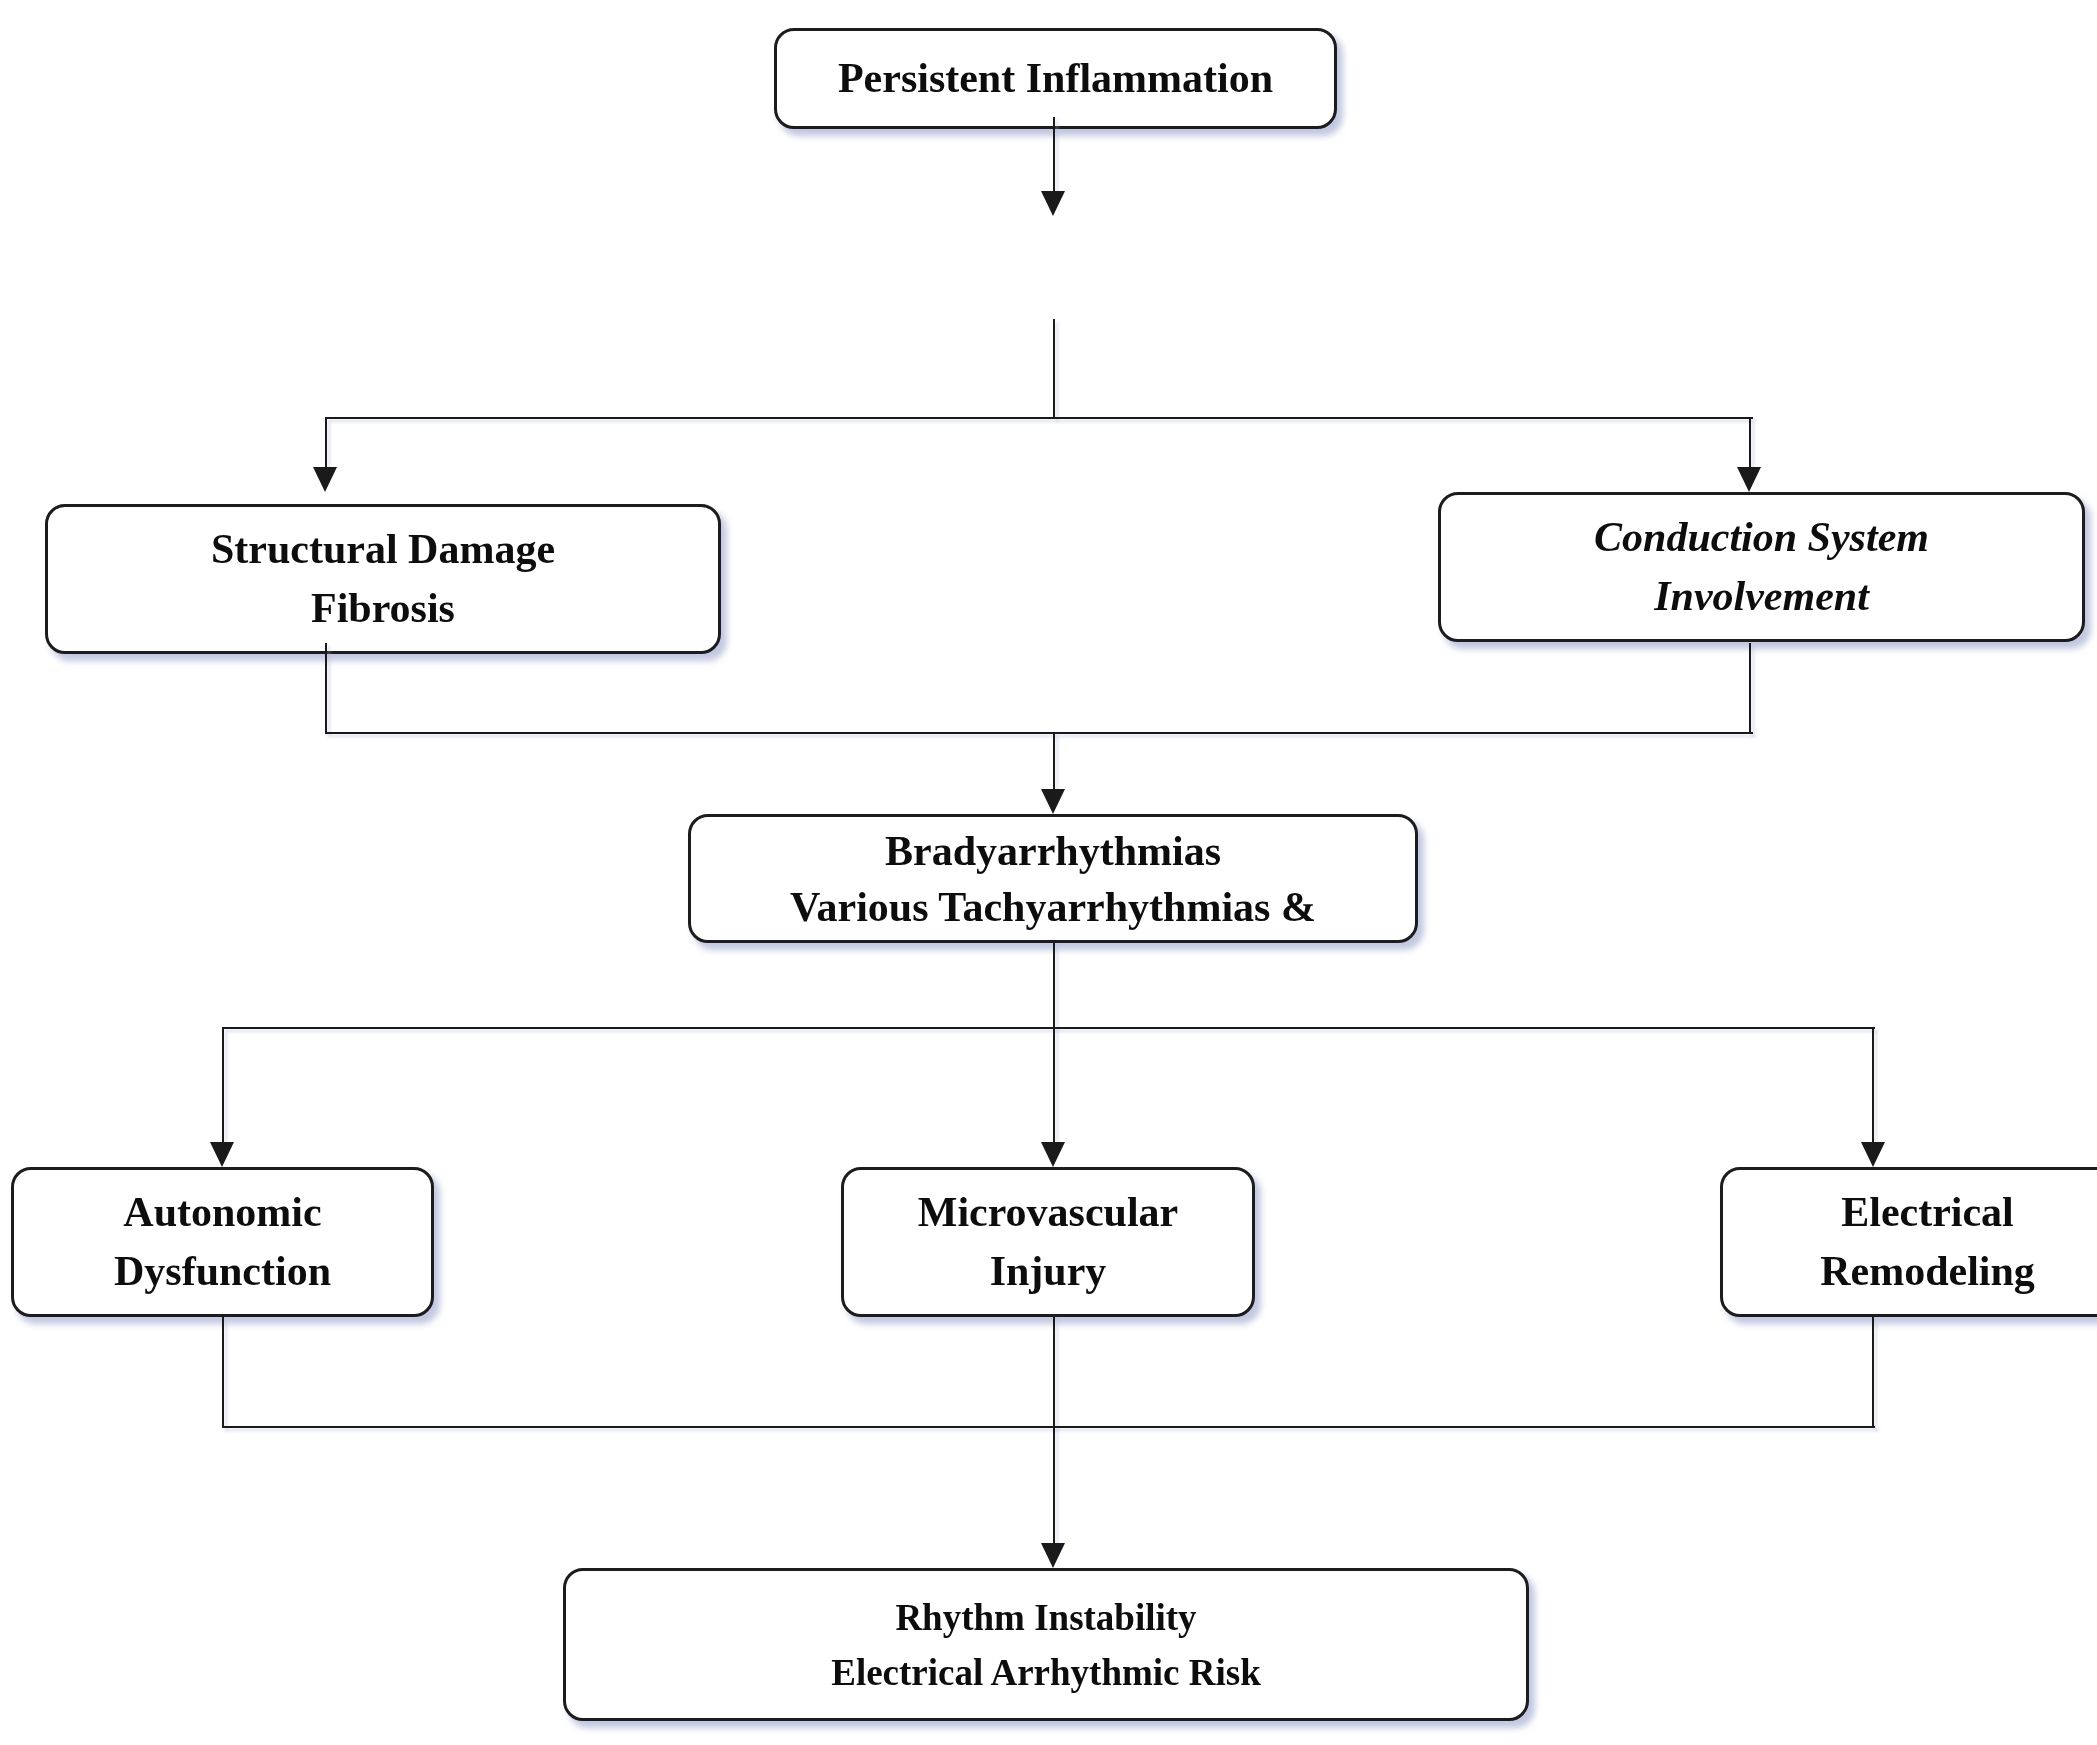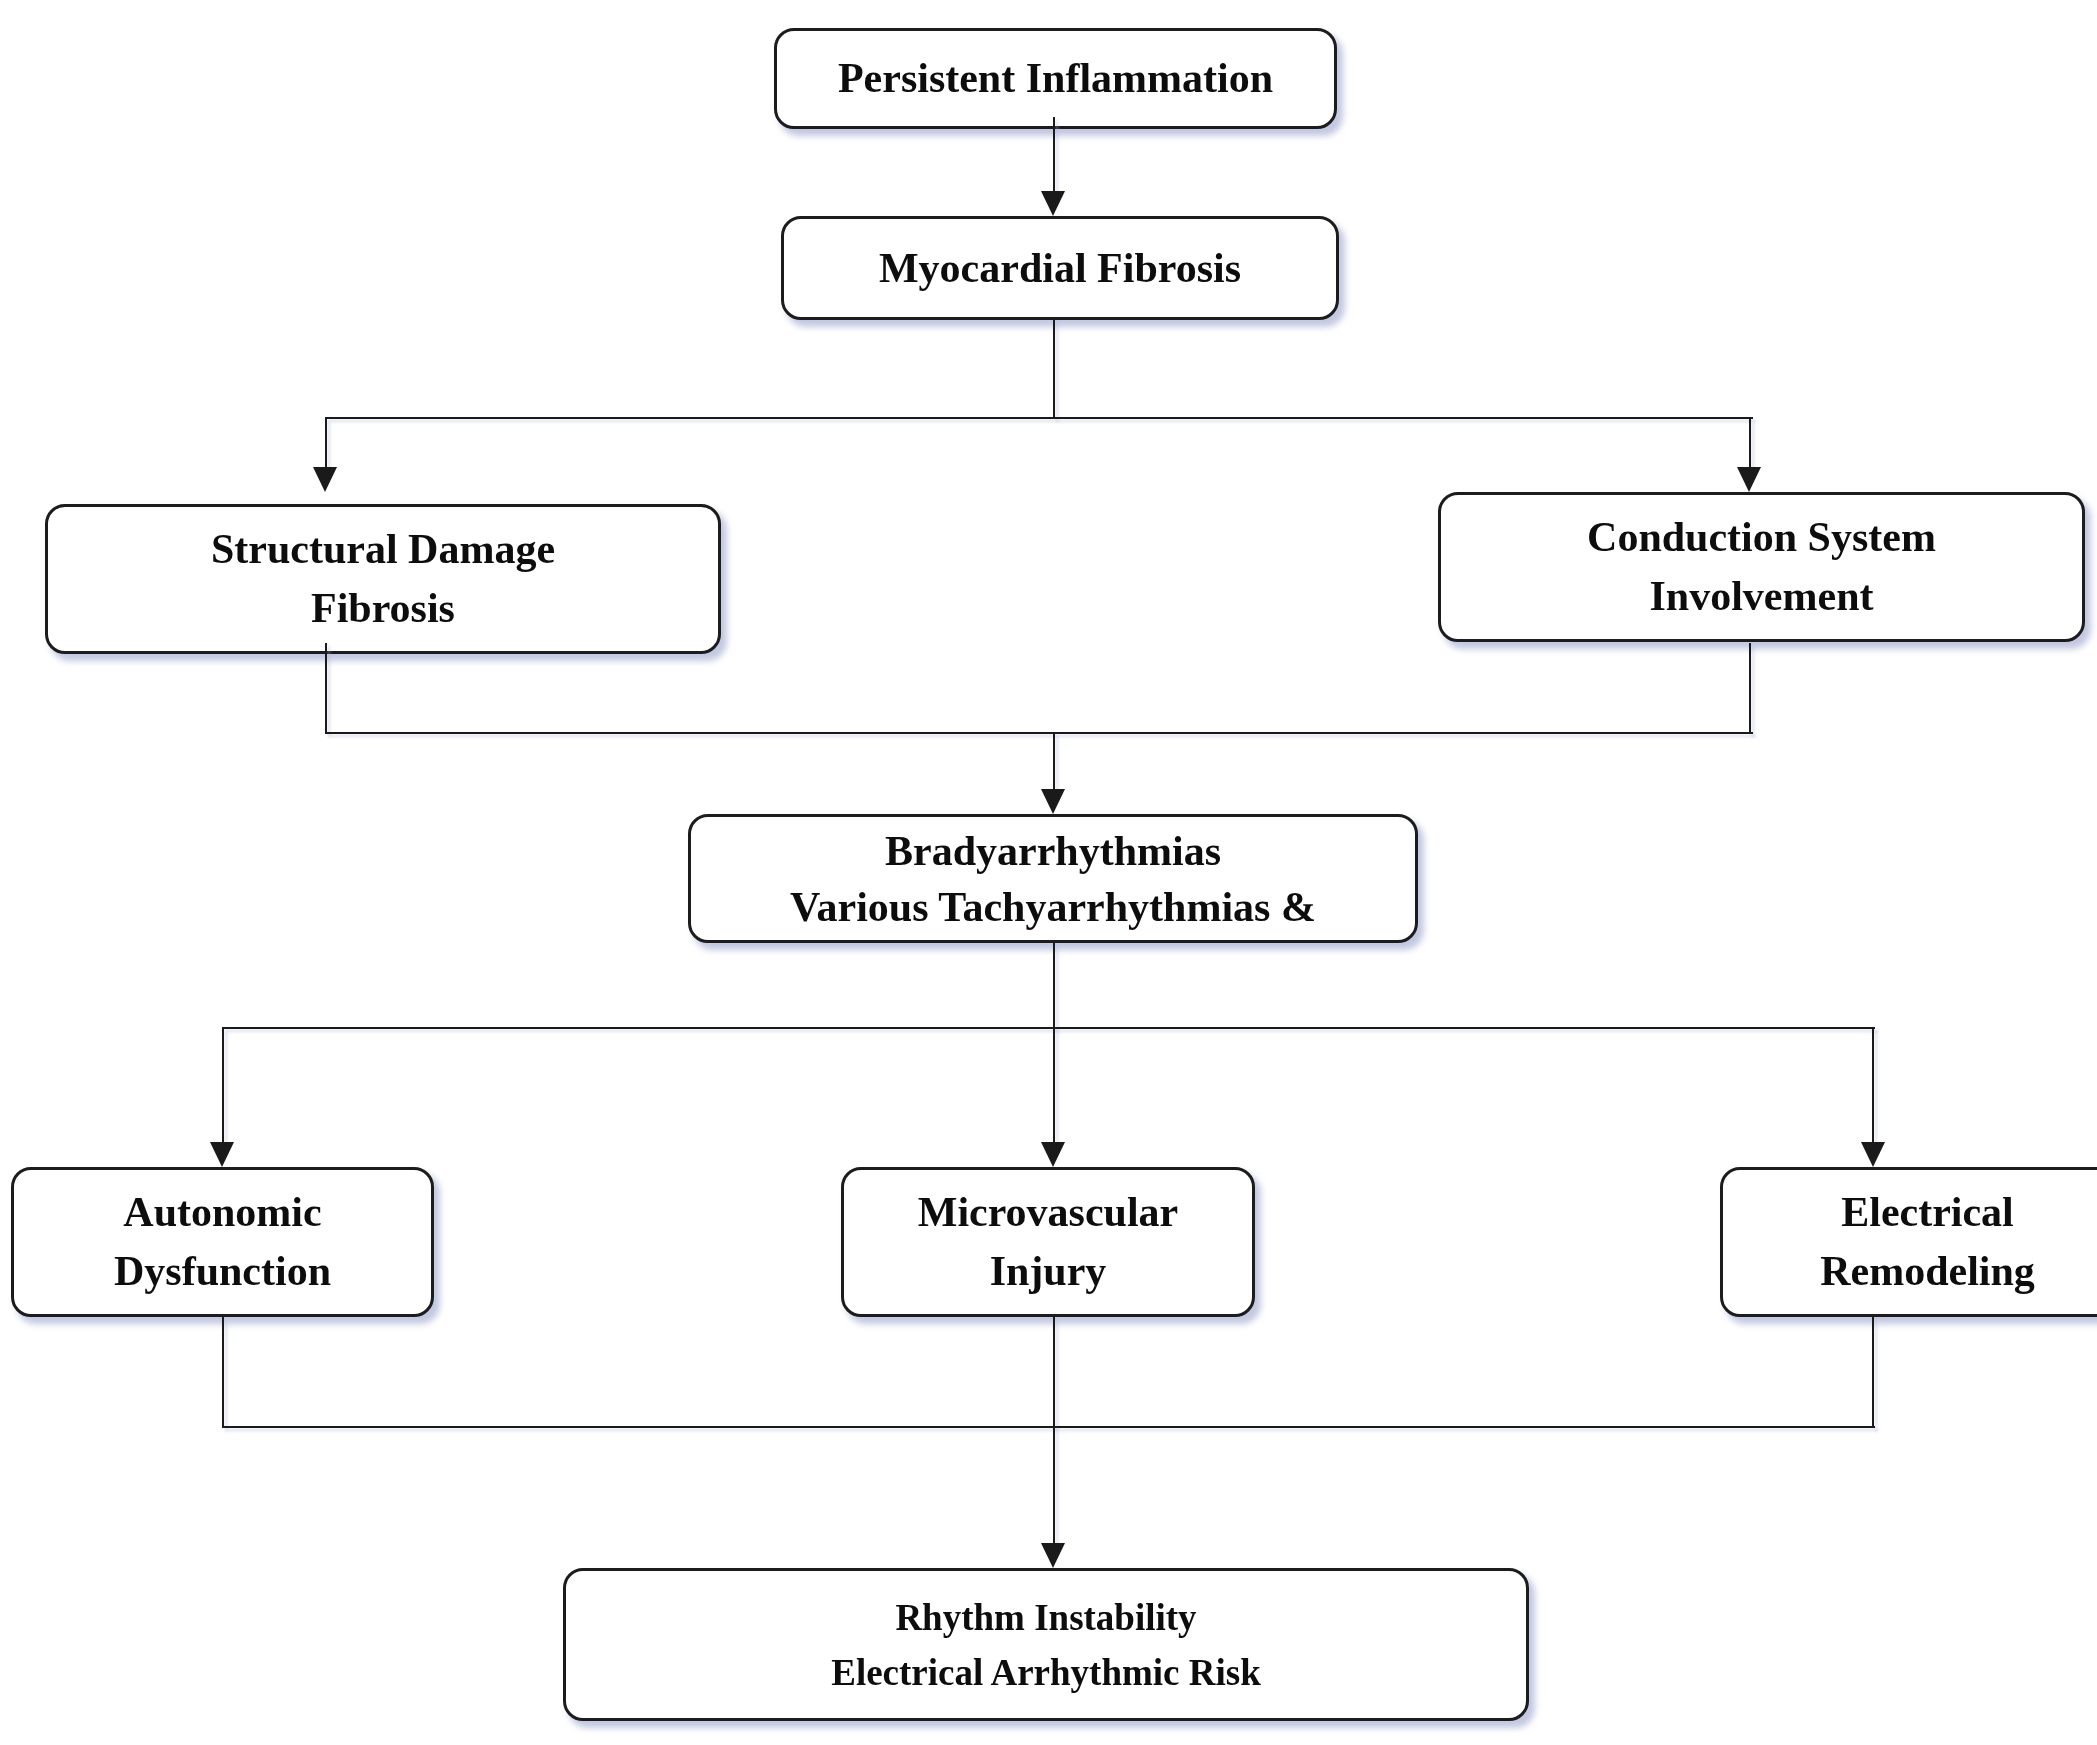--- a/index.html
+++ b/index.html
@@ -33,30 +33,27 @@
 </style>
 </head>
 <body>
 
 <div id="canvas">
 
   <div class="node" style="left:774px;top:15.6px;width:563px;height:101px;margin-top:12px;">
     <div class="l">Persistent Inflammation</div>
   </div>
 
-  <div class="node" style="left:781px;top:216px;width:558px;height:104px;">
-    <div class="l">Myocardial Fibrosis</div>
-  </div>
 
   <div class="node" style="left:45px;top:492px;width:676px;height:150px;margin-top:12px;">
     <div class="l">Structural Damage</div>
     <div class="l">Fibrosis</div>
   </div>
 
-  <div class="node" style="left:1438px;top:492px;width:647px;height:150px;">
+  <div class="node" style="left:1438px;top:492px;width:647px;height:150px;font-style:italic;">
     <div class="l">Conduction System</div>
     <div class="l">Involvement</div>
   </div>
 
   <div class="node tight" style="left:688px;top:814px;width:730px;height:129px;">
     <div class="l">Bradyarrhythmias</div>
     <div class="l">Various Tachyarrhythmias &amp;</div>
   </div>
 
   <div class="node" style="left:11px;top:1167px;width:423px;height:150px;">

